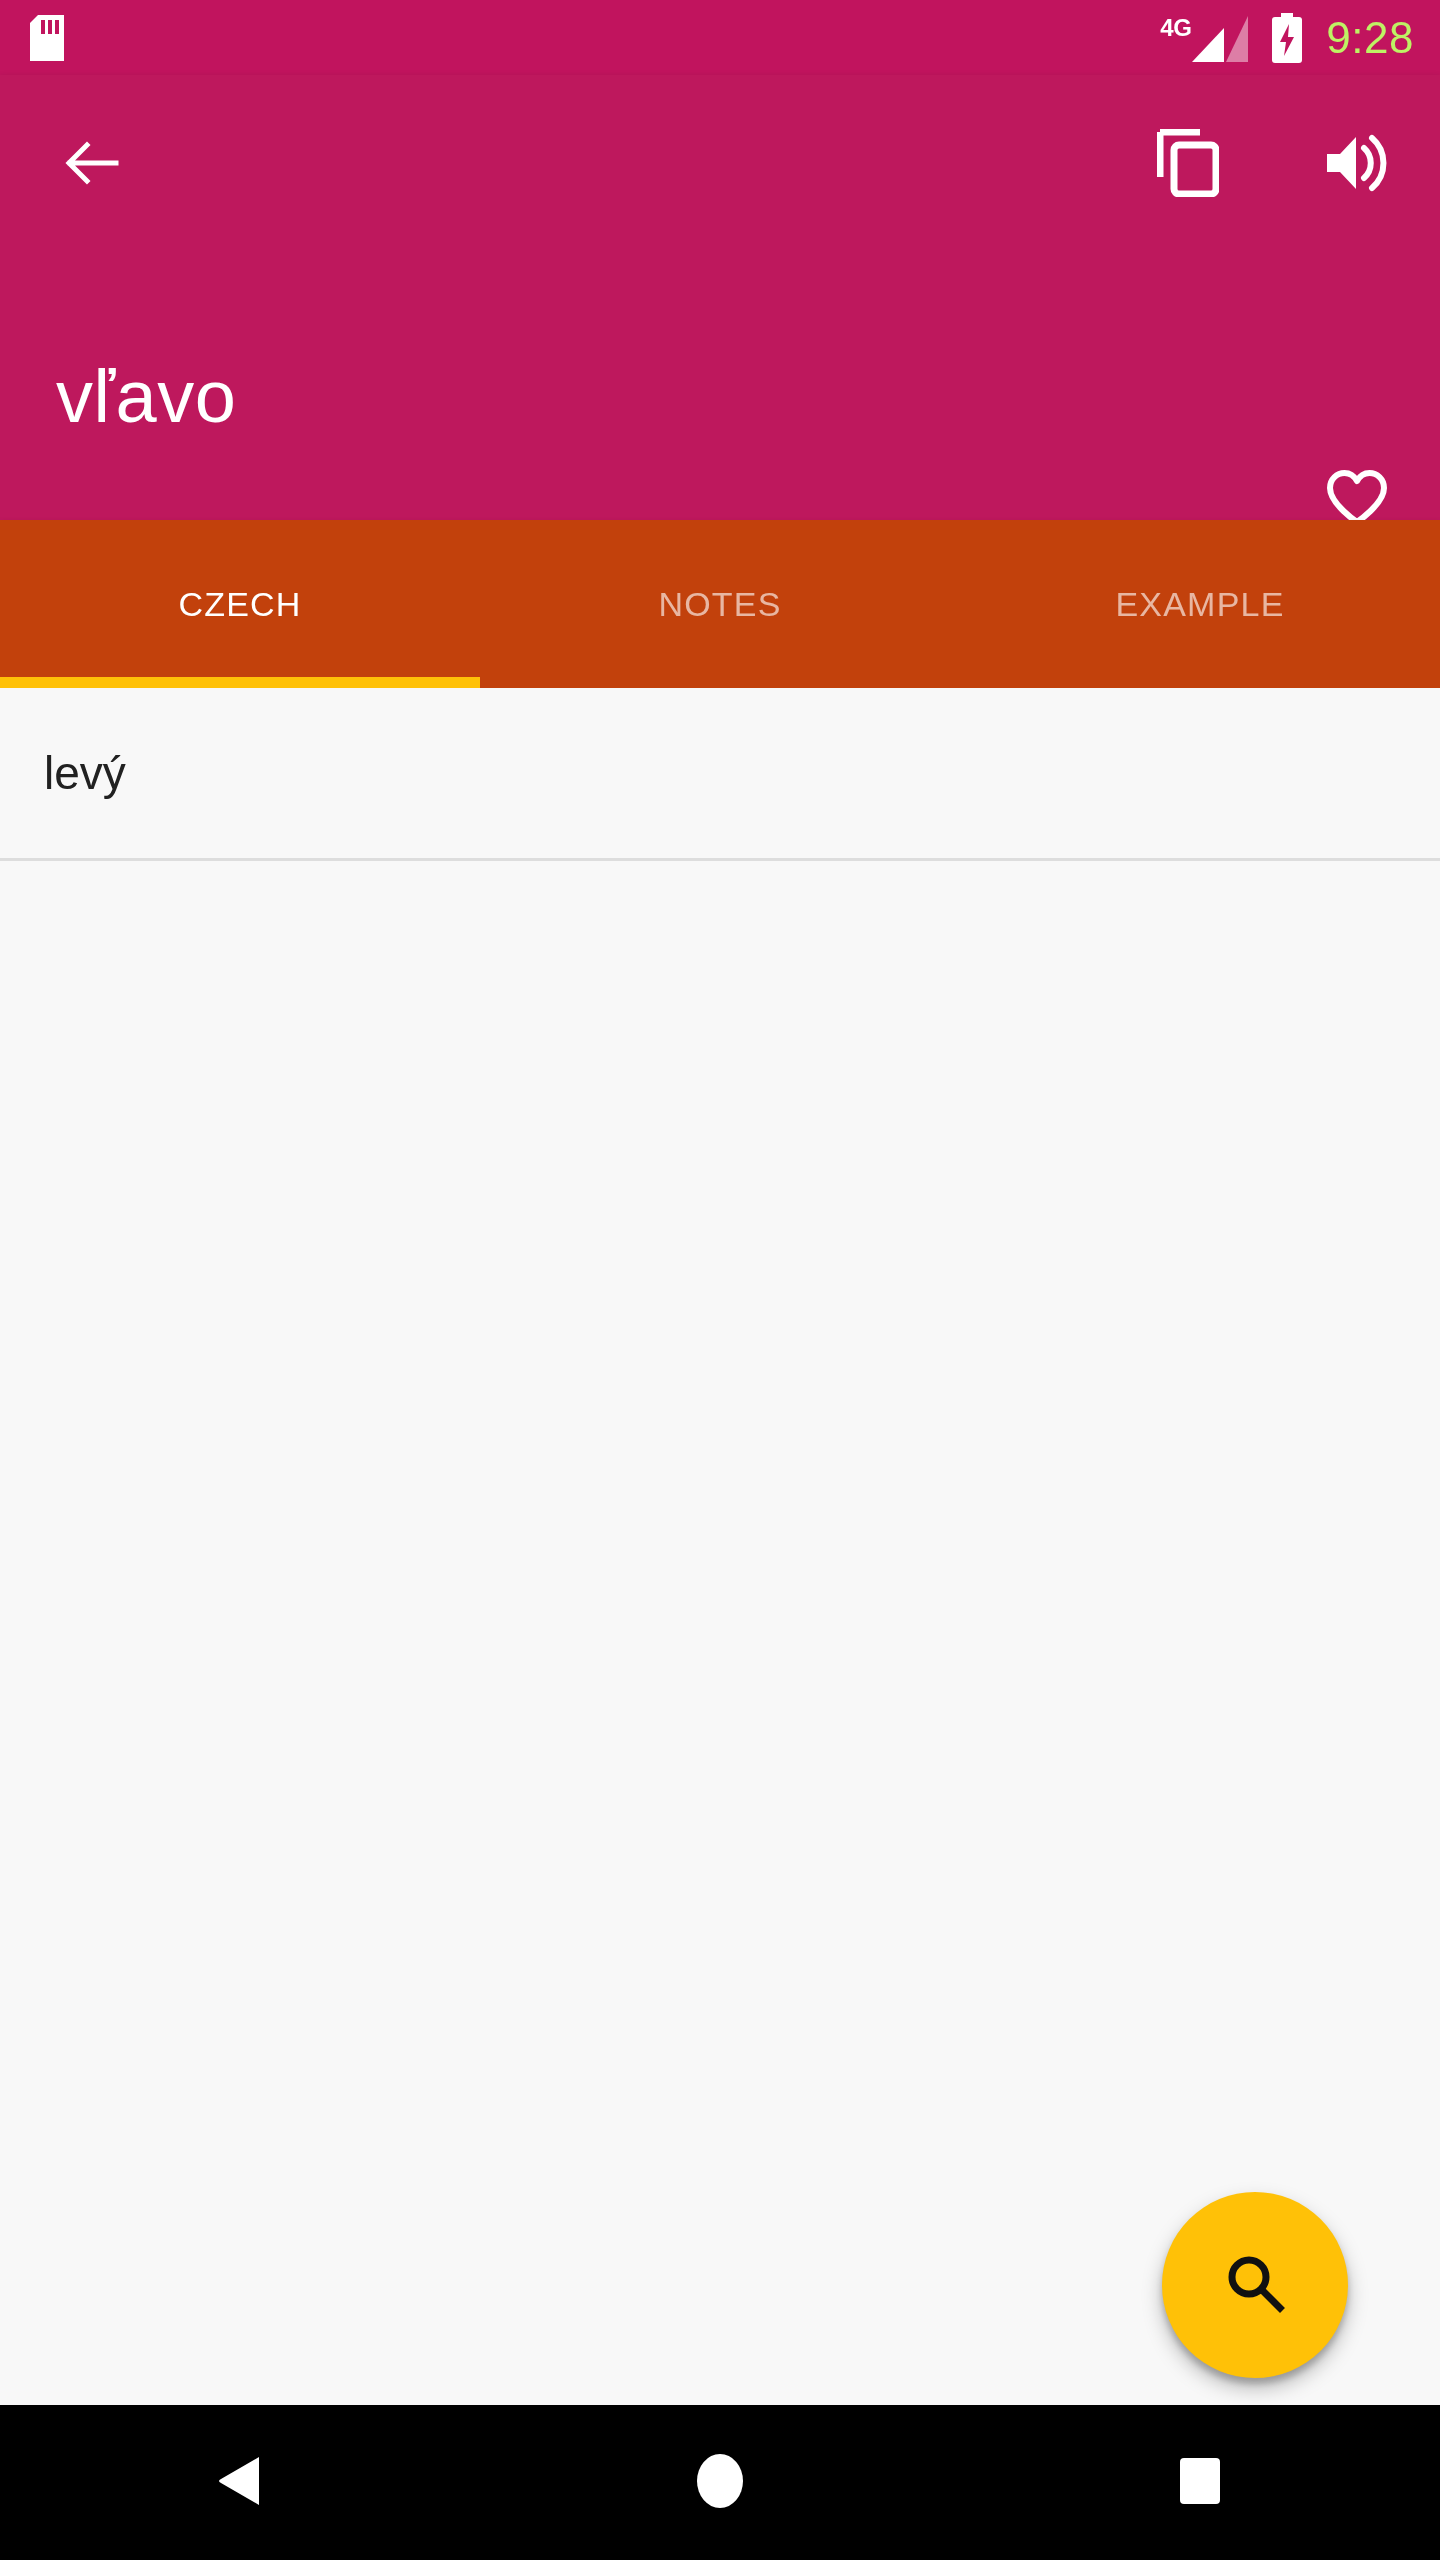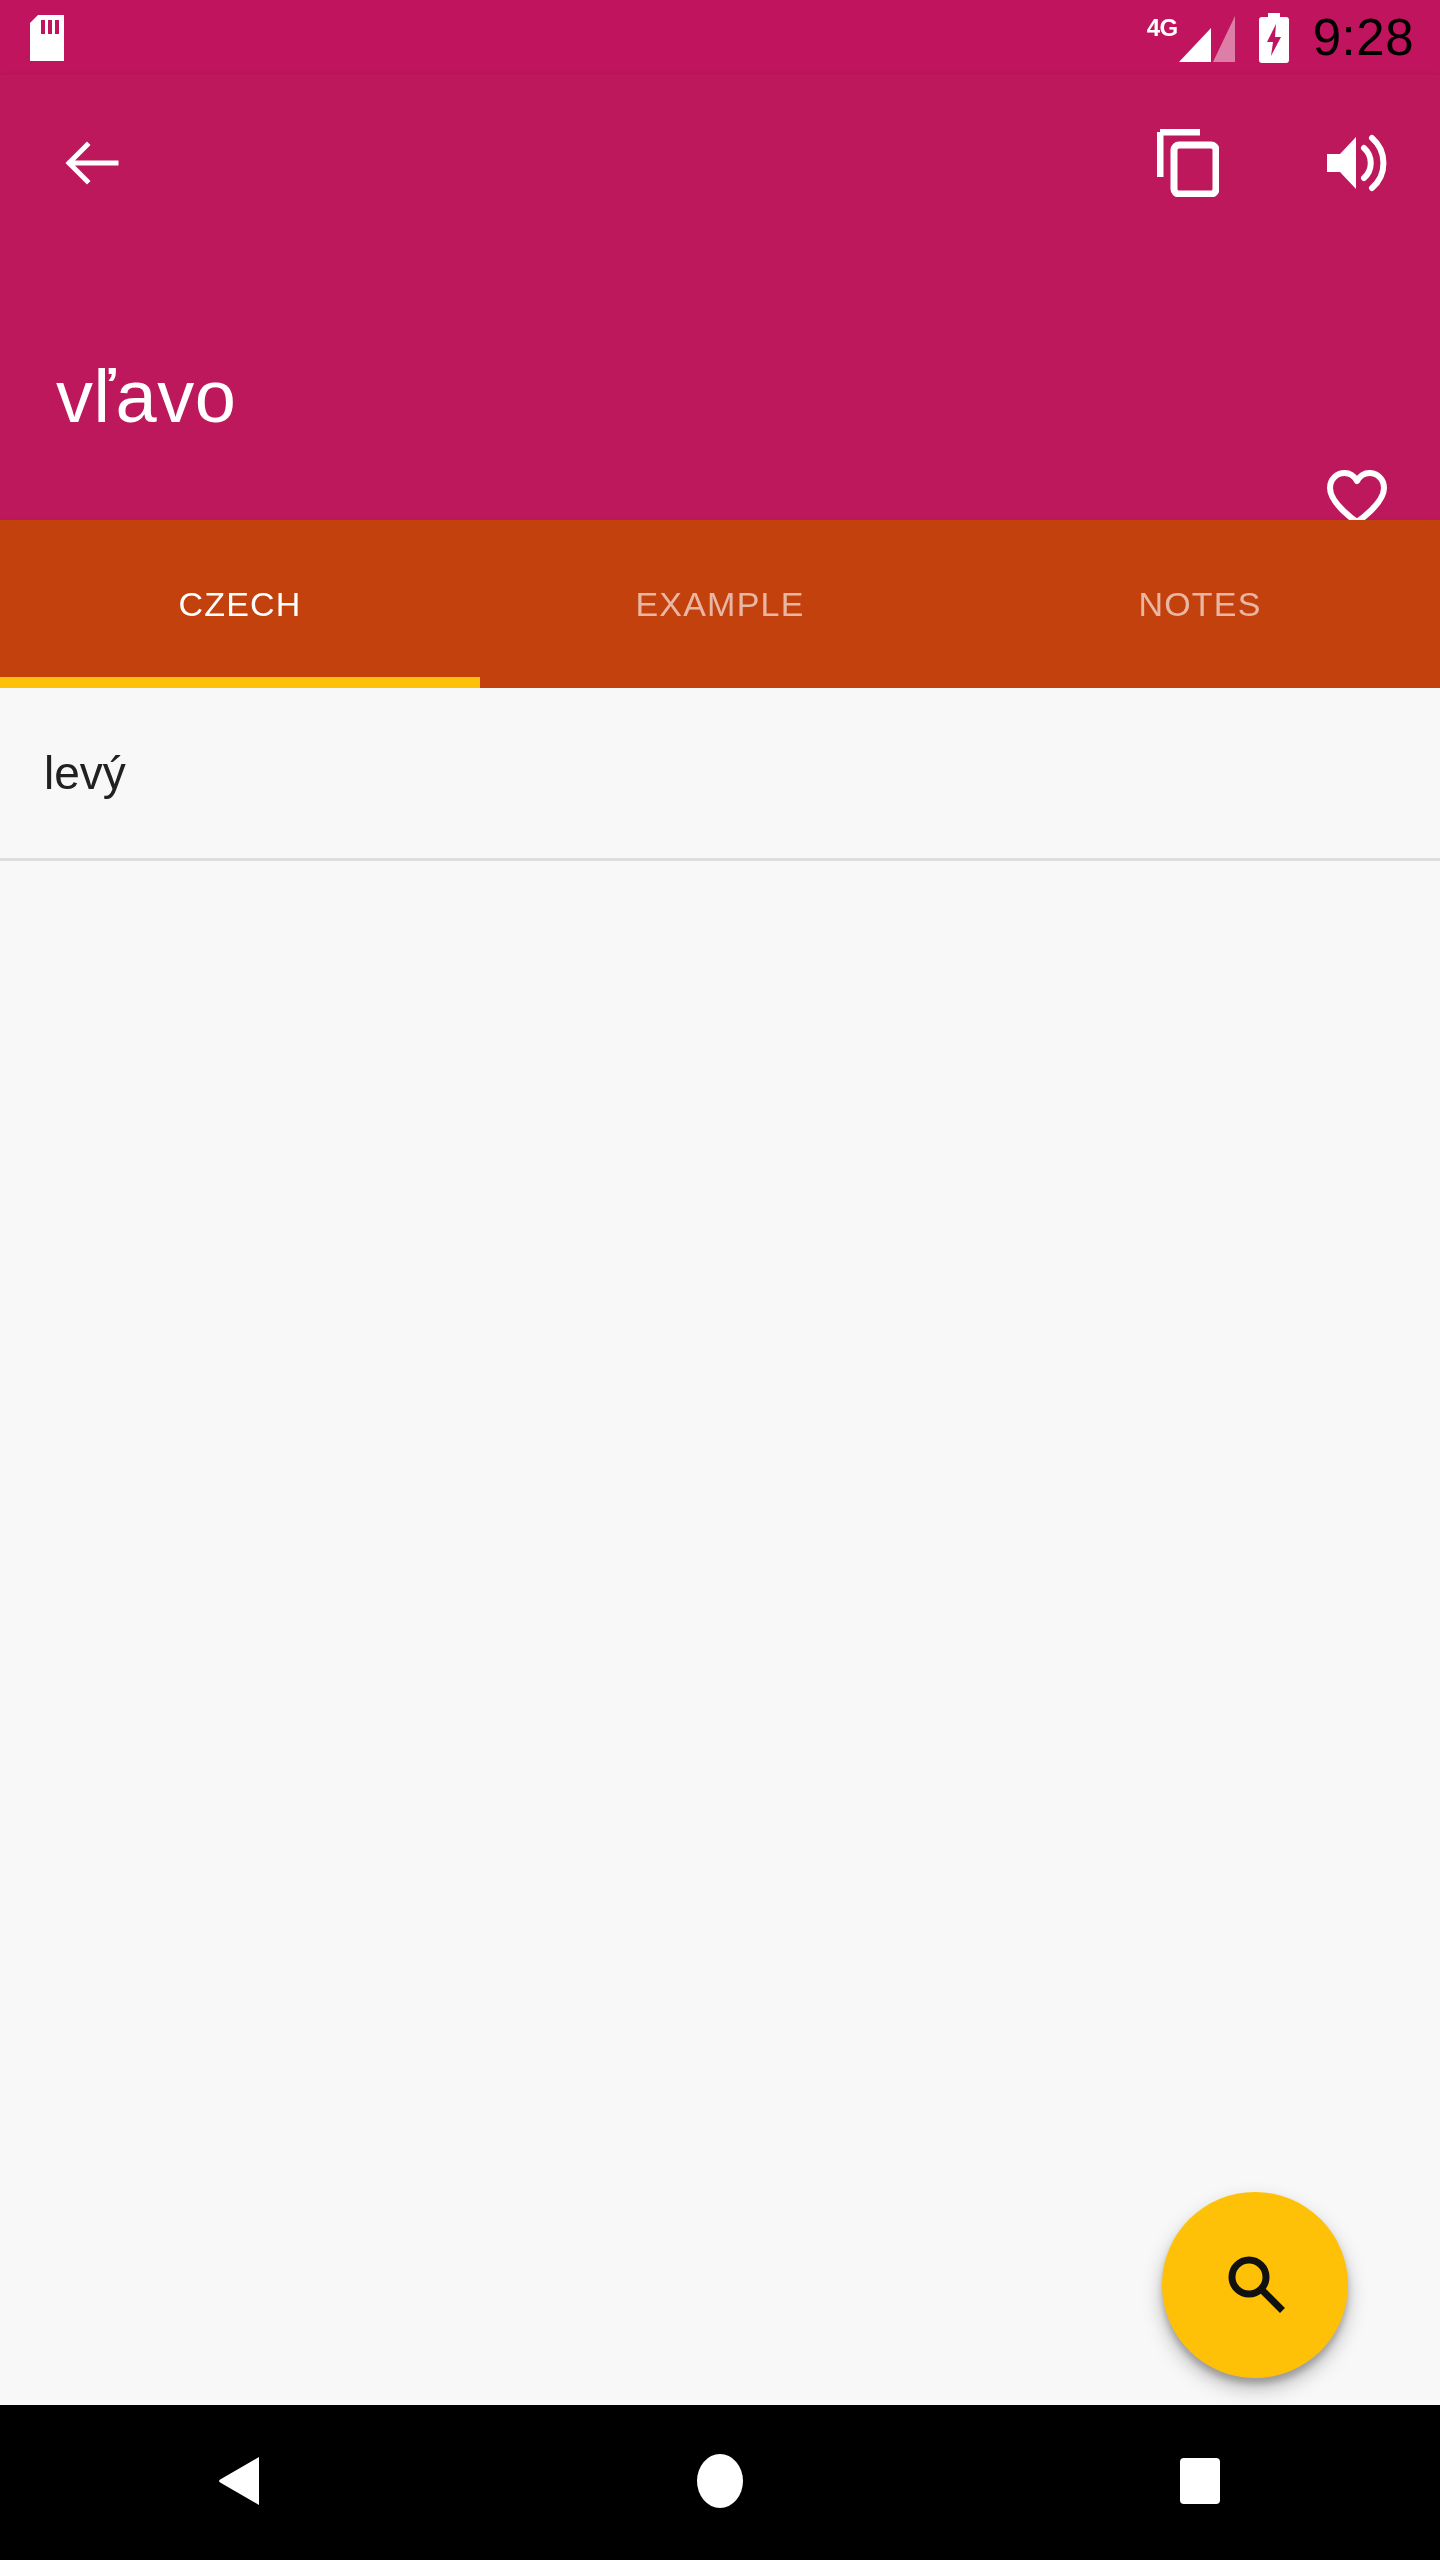--- a/index.html
+++ b/index.html
@@ -21,21 +21,21 @@
   .status-right{ margin-left:auto; display:flex; align-items:center; gap:22px; }
   .sd-icon{ width:34px; height:46px; }
   .signal-wrap{ position:relative; display:flex; align-items:flex-end; height:48px; }
   .net-label{
     position:absolute; left:-6px; top:0px;
     color:#fff; font-size:24px; font-weight:bold; letter-spacing:-0.5px;
   }
   .signal-icon{ width:56px; height:46px; margin-left:26px; }
   .battery-icon{ width:34px; height:50px; }
   .clock{
-    color:#000000; font-size:51px; font-weight:400; letter-spacing:0.5px;
+    color:#bef264; font-size:44px; font-weight:400; letter-spacing:0.5px;
     line-height:1;
   }
 
   
   .app-bar{
     position:absolute; top:75px; left:0; width:1440px; height:445px;
     background:#be185d;
     box-shadow:0 3px 7px rgba(0,0,0,0.22);
   }
   .app-bar-actions{
@@ -178,24 +178,24 @@
         </svg>
       </span>
     </div>
   </div>
 
   <div class="tab-bar">
     <div class="tab active">
       <span>CZECH</span>
     </div>
     <div class="tab">
+      <span>NOTES</span>
+    </div>
+    <div class="tab">
       <span>EXAMPLE</span>
-    </div>
-    <div class="tab">
-      <span>NOTES</span>
     </div>
     <div class="tab-indicator"></div>
   </div>
 
   <div class="content">
     <div class="list-item">
       <span class="list-item-text">levý</span>
     </div>
     <div class="divider"></div>
   </div>

